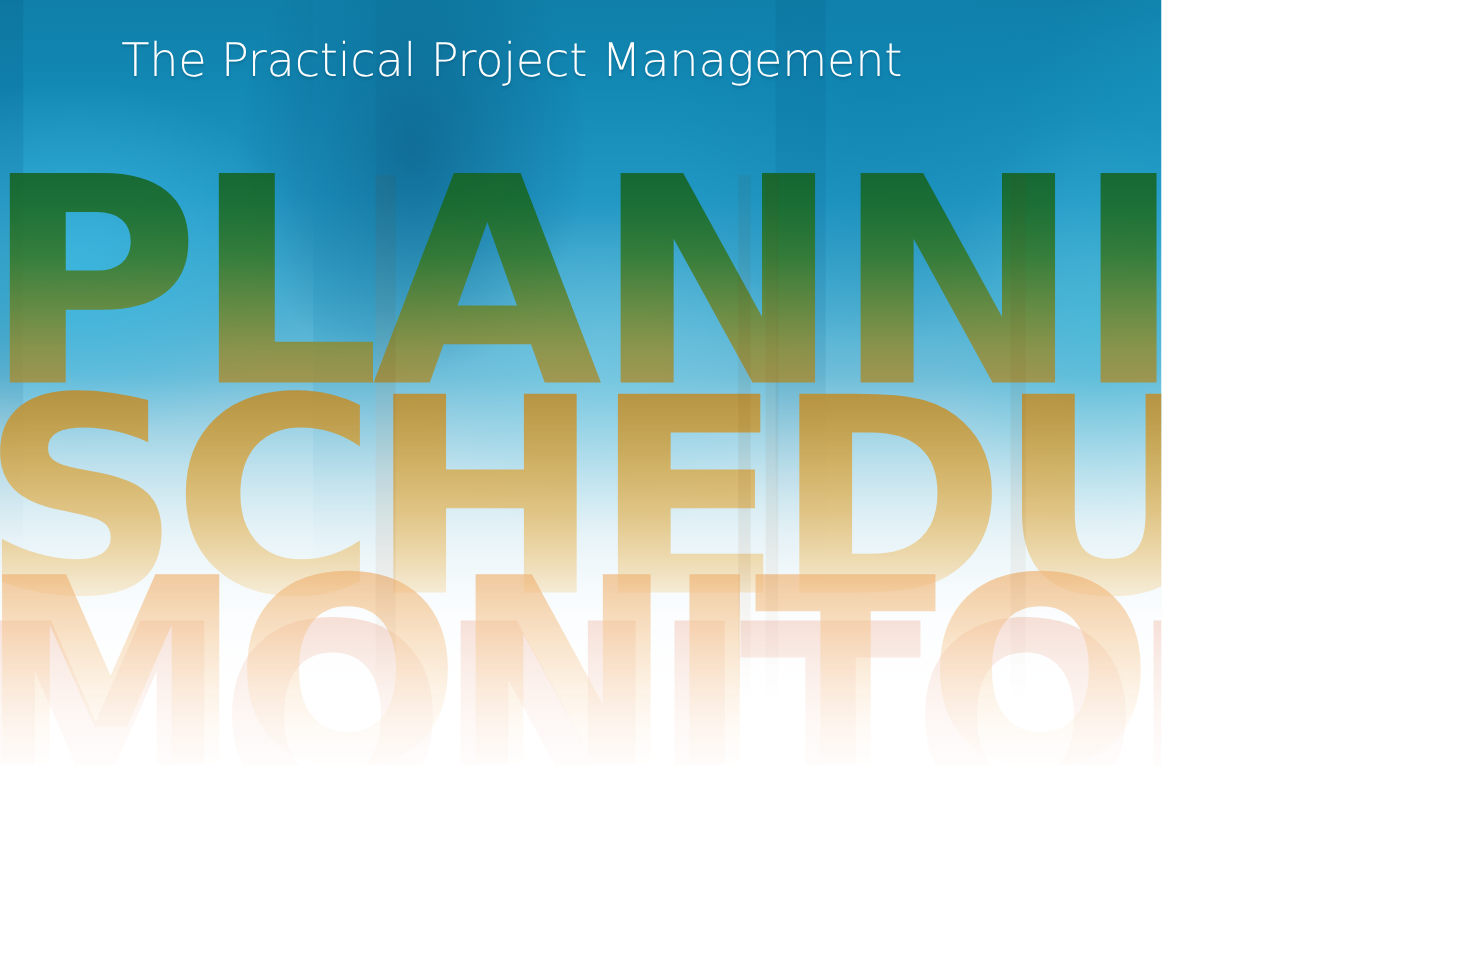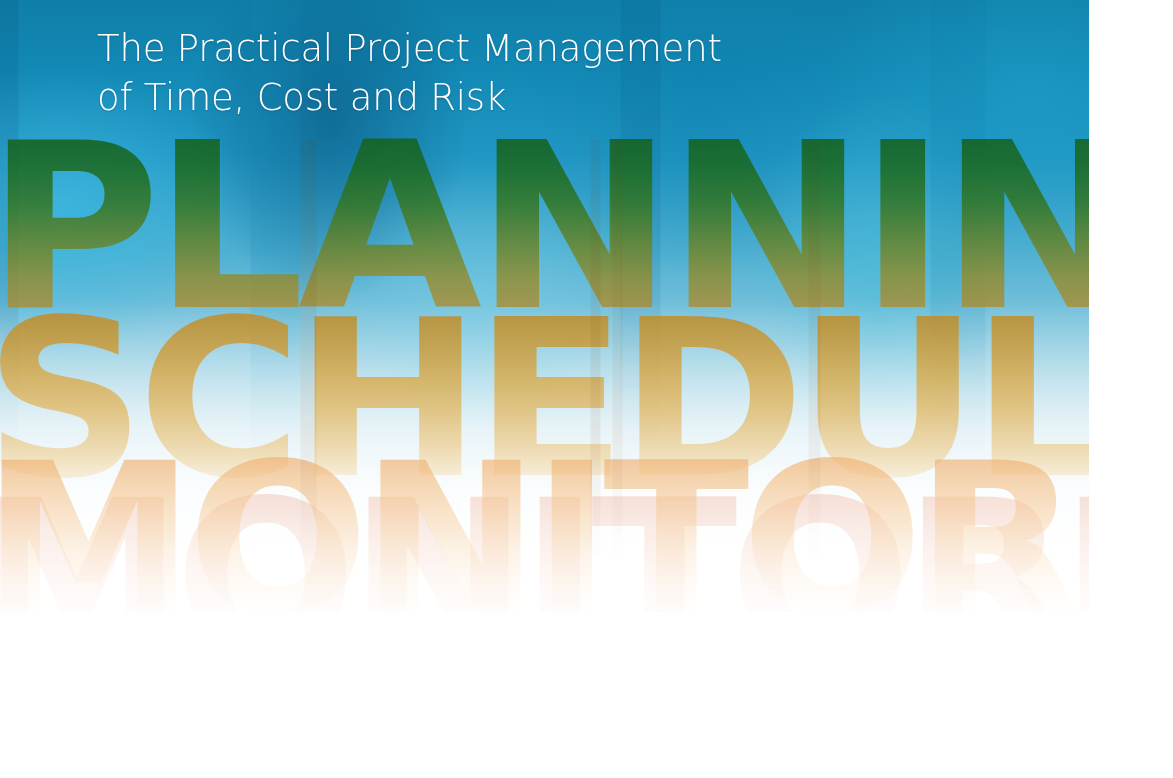--- a/index.html
+++ b/index.html
@@ -5,21 +5,21 @@
   * { margin:0; padding:0; box-sizing:border-box; }
   html, body {
     width:1173px; height:778px;
     background:#ffffff;
     font-family:"Liberation Sans", sans-serif;
     overflow:hidden;
   }
 
   #cover {
     position:relative;
-    width:1089px; height:778px;
+    width:929px; height:778px;
     background:#ffffff;
     overflow:hidden;
   }
 
   
   .photo-bg {
     position:absolute;
     left:0; top:0; width:1173px; height:560px;
     background:
       radial-gradient(ellipse 260px 200px at 60px 210px, rgba(60,185,225,0.75) 0%, rgba(60,185,225,0) 72%),
@@ -208,16 +208,15 @@
   <div class="wordlayer" id="word-monitoring-echo">MONITORING</div>
 
   <div class="wordlayer" id="word-monitoring">MONITORING</div>
 
   <div class="col-tints"></div>
 
   <div class="bottom-white"></div>
 
   <div class="subtitle">
     <span class="line">The Practical Project Management</span>
-    <span class="line">of Time, Cost and Risk</span>
   </div>
 
 </div>
 
 </body></html>

